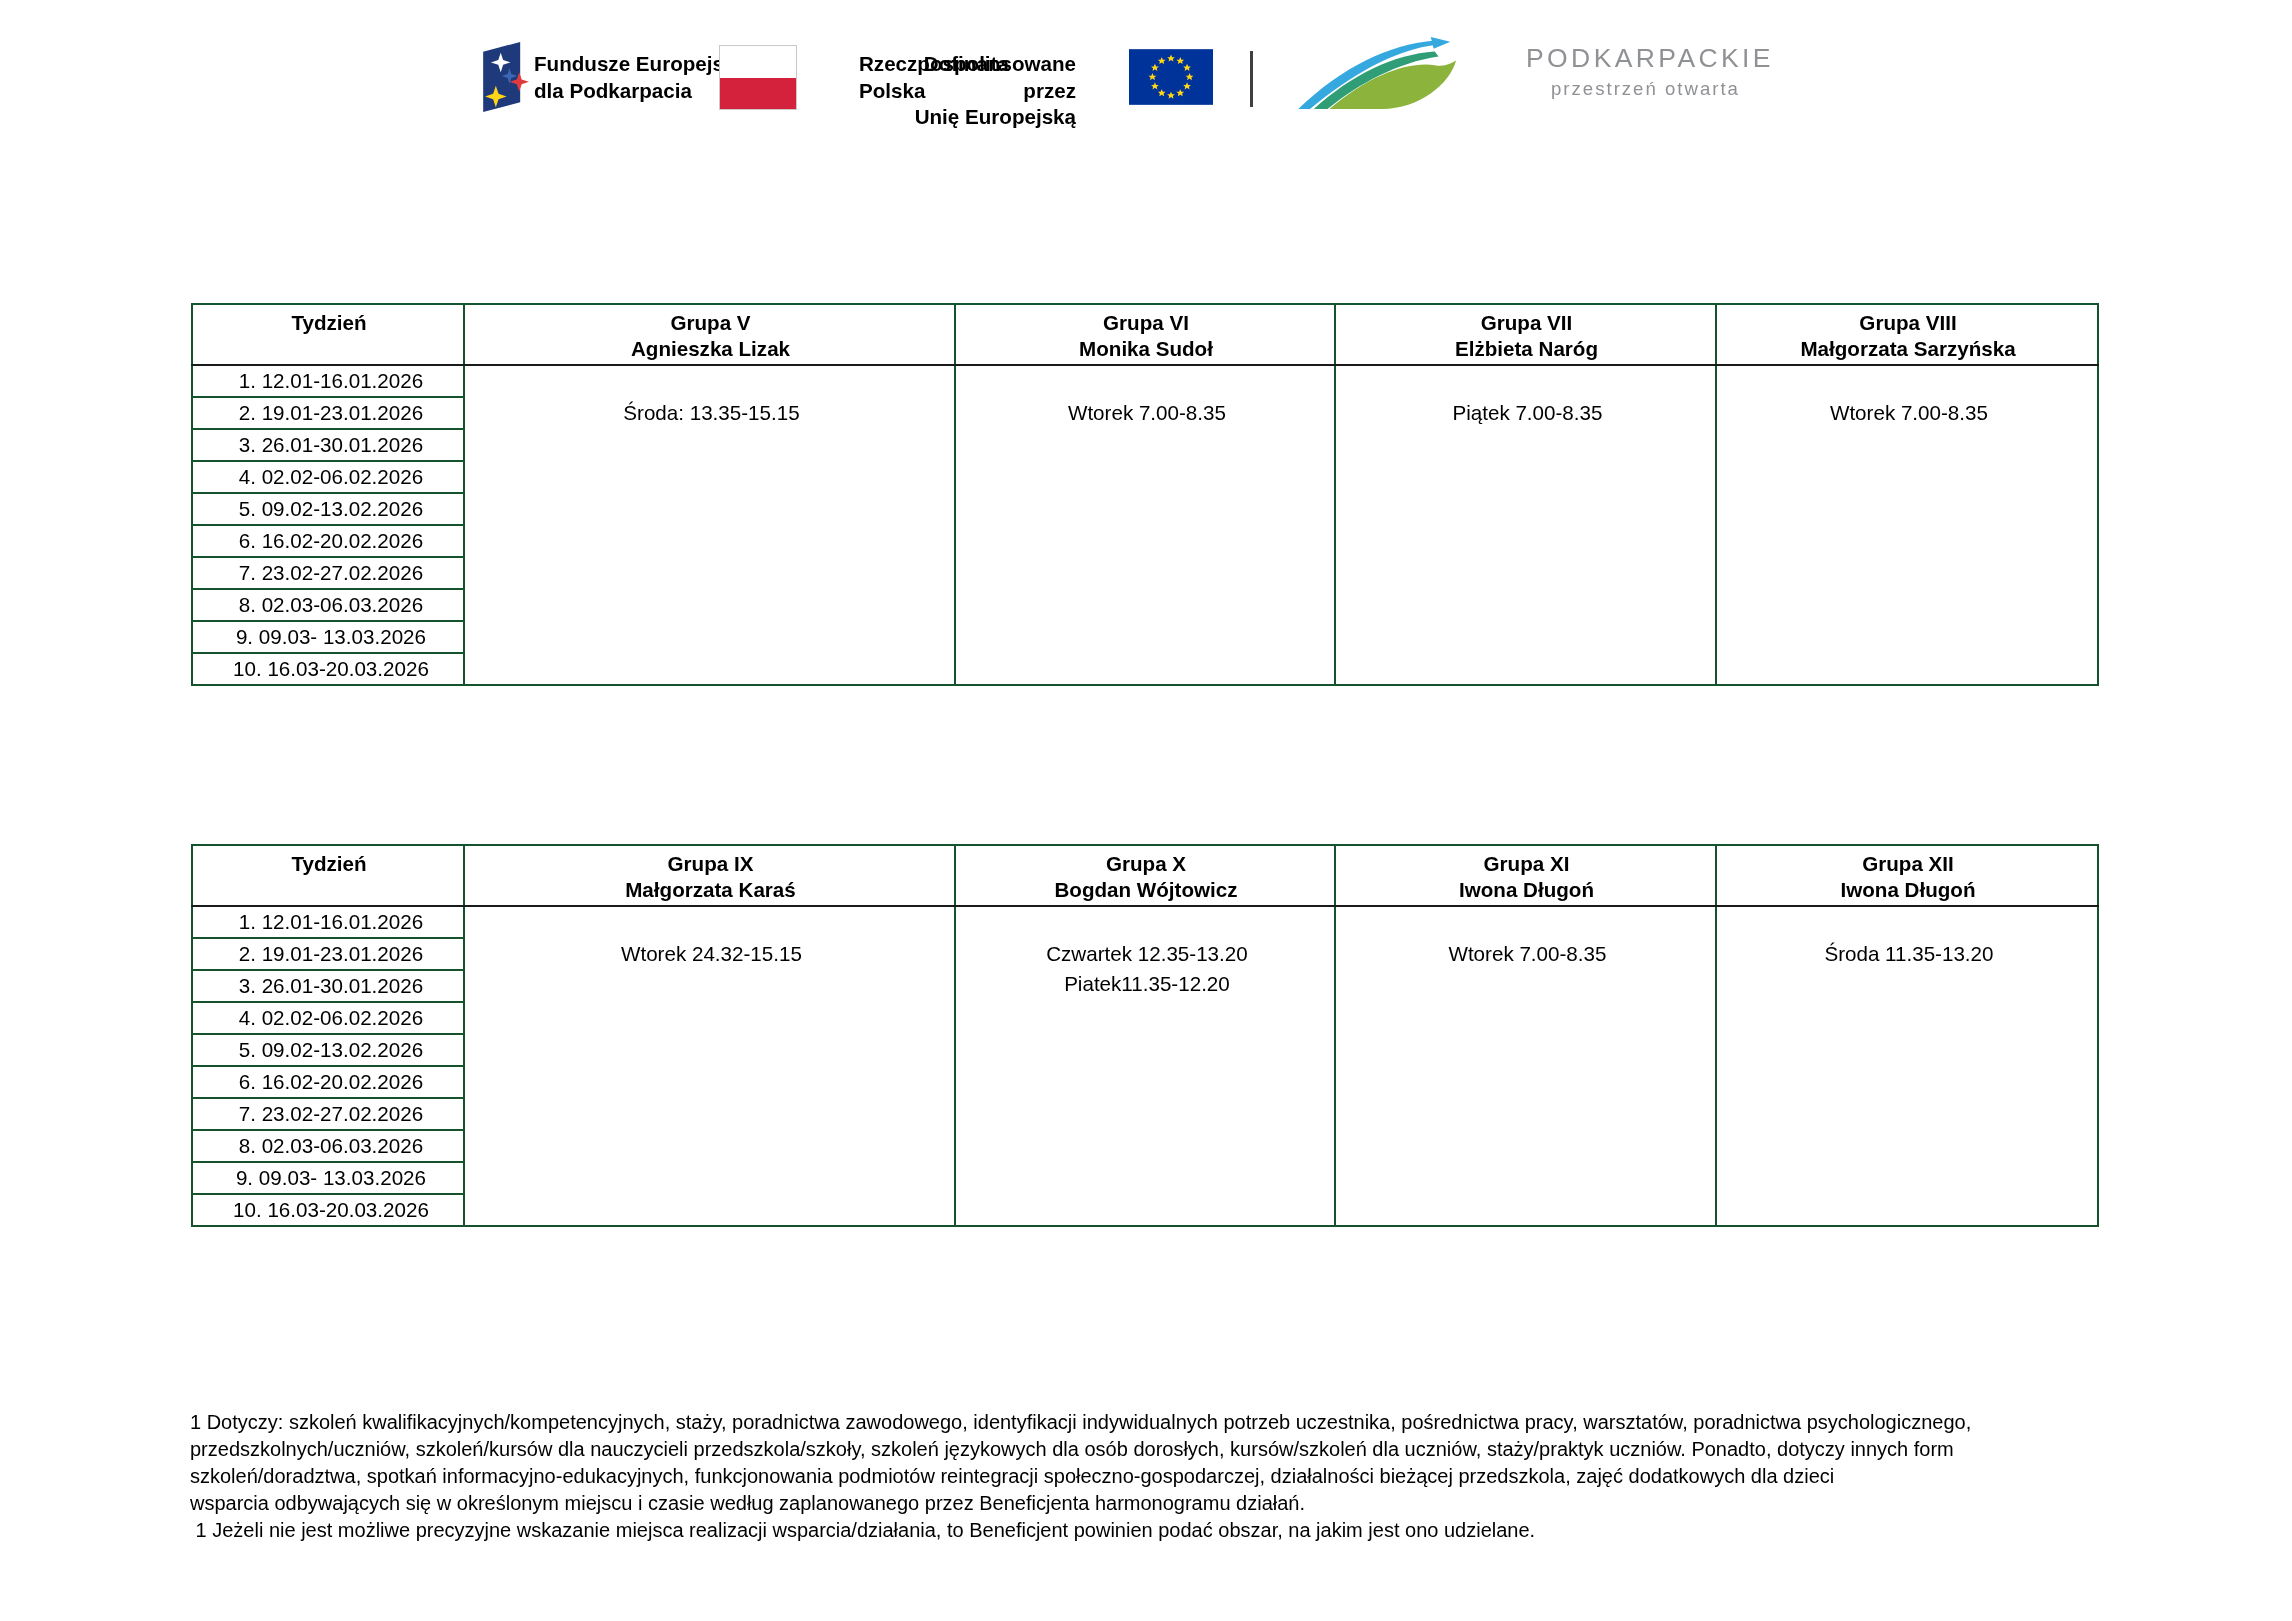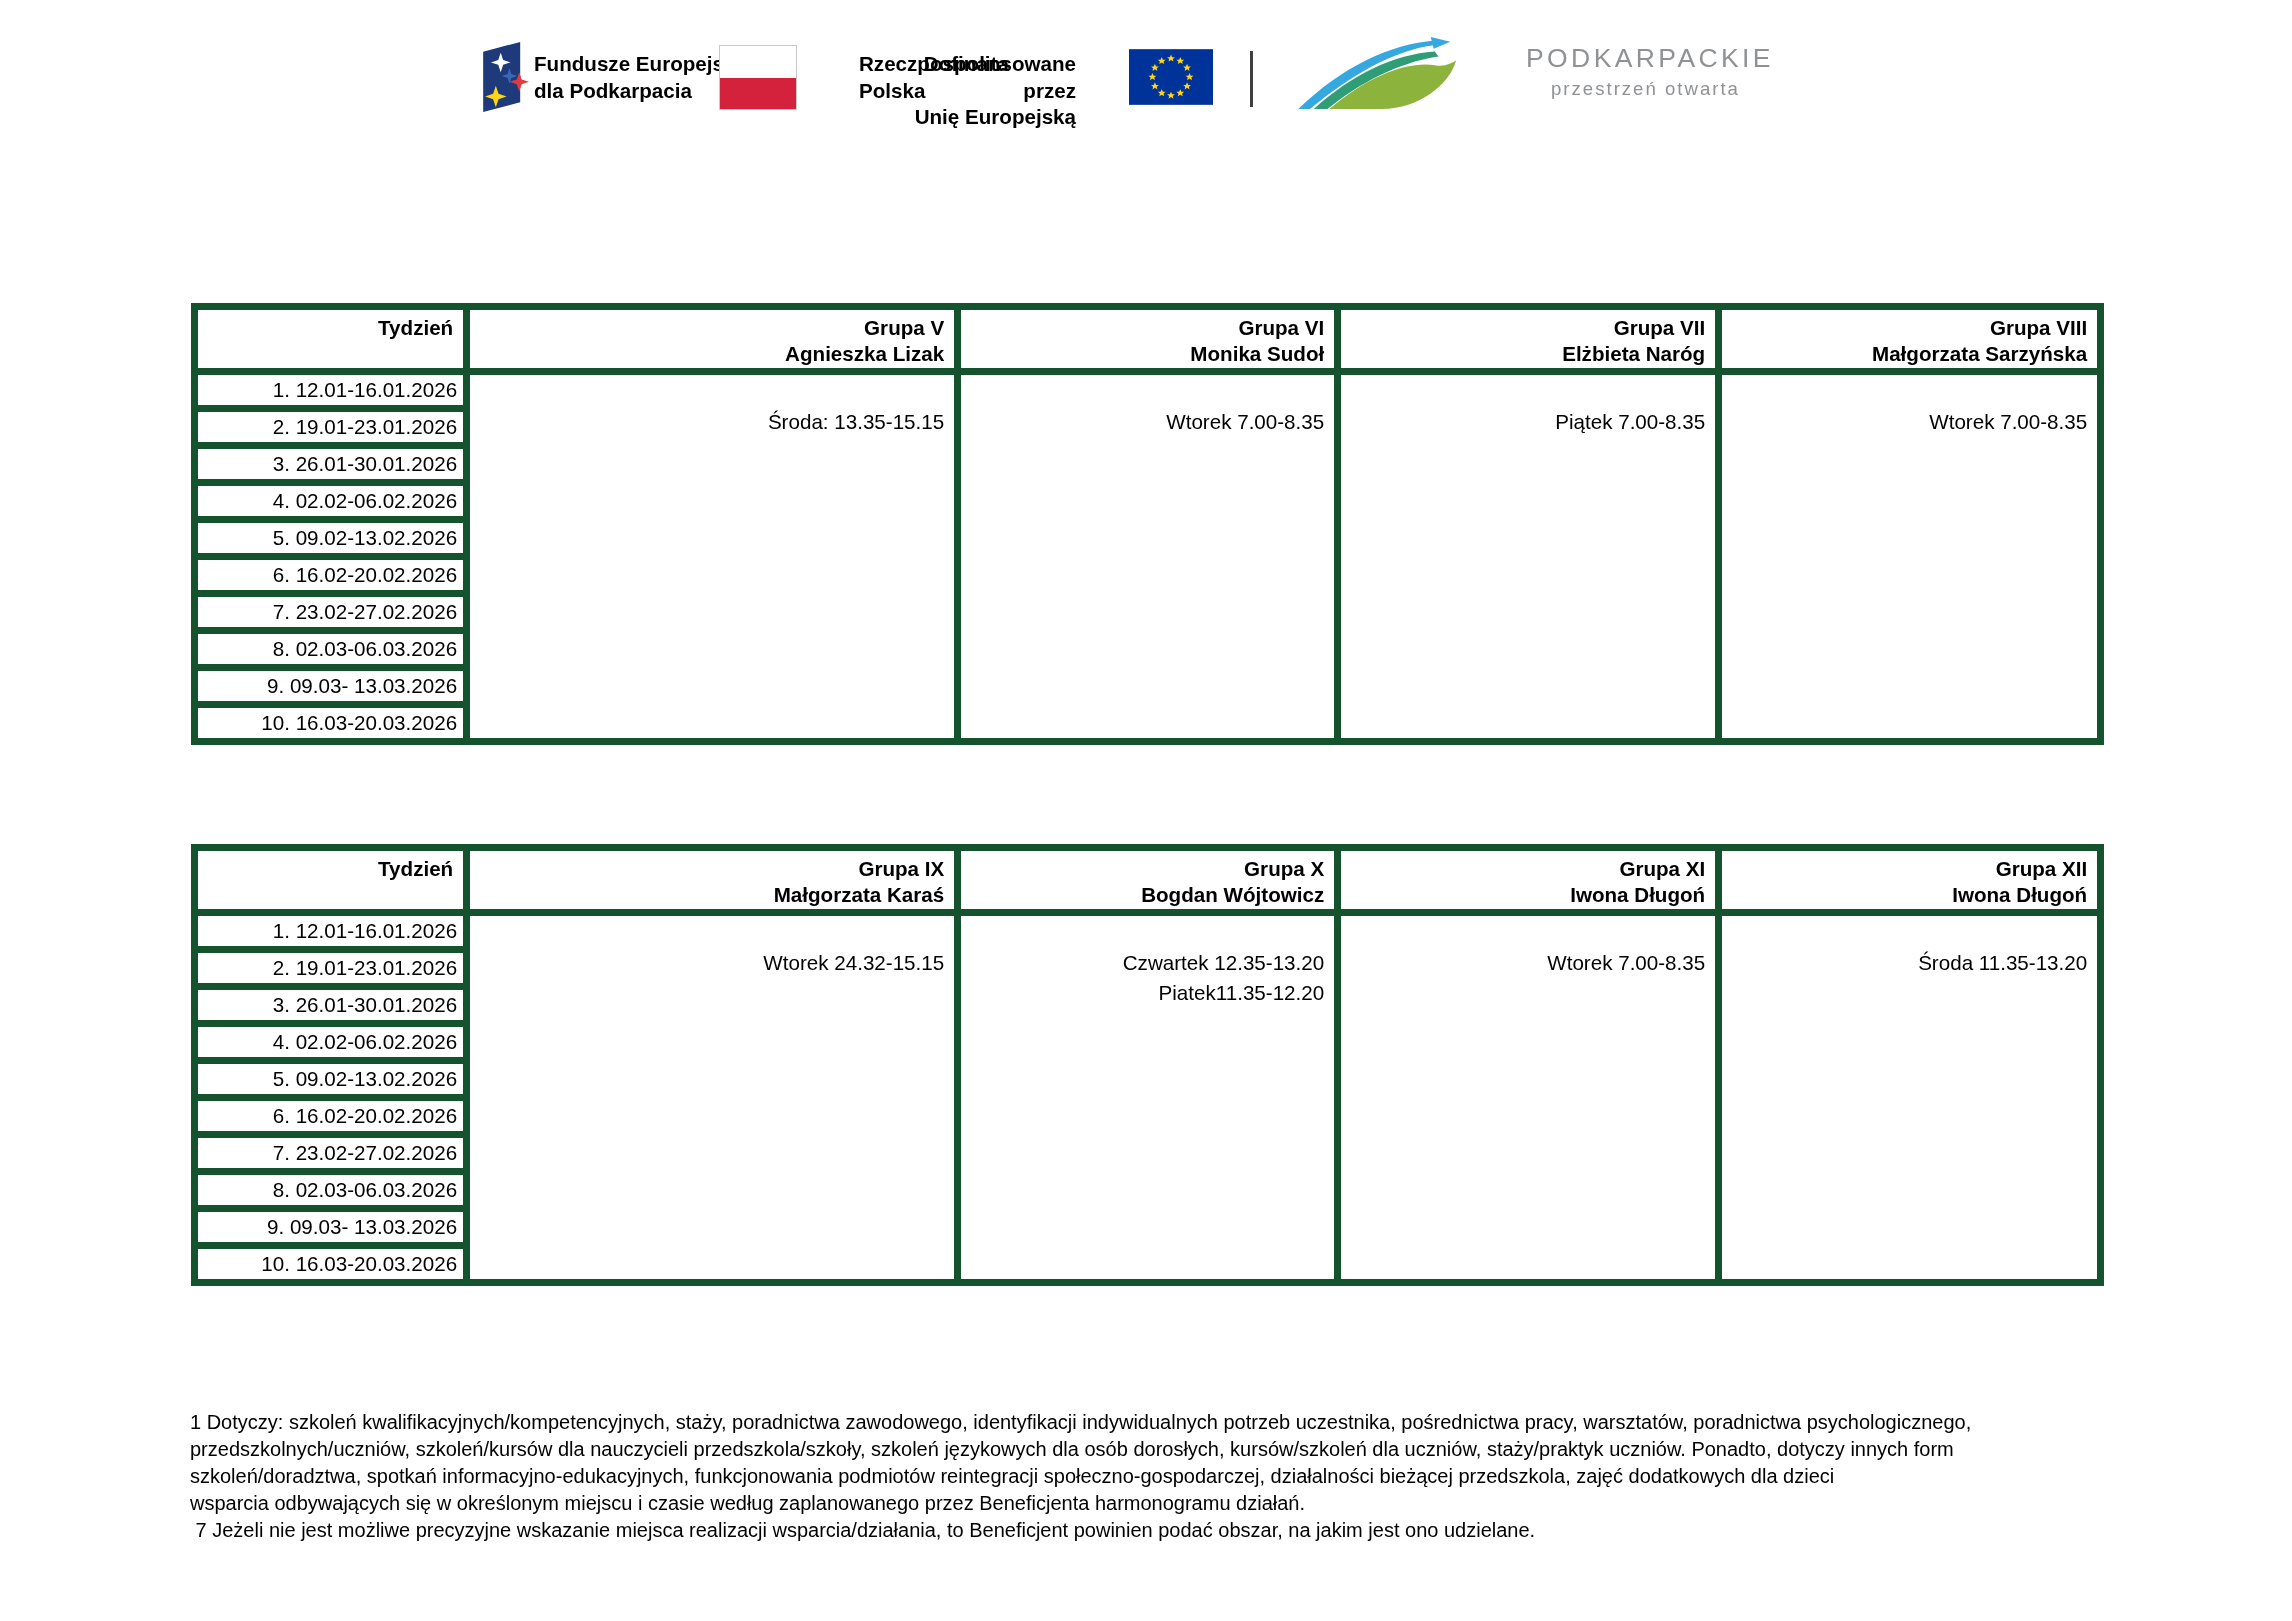--- a/index.html
+++ b/index.html
@@ -35,24 +35,24 @@
     font-size:20.6px;
   }
   table.t1{top:303px;}
   table.t2{top:844px;}
   table.sched col.c0{width:272px;}
   table.sched col.c1{width:491px;}
   table.sched col.c2{width:380px;}
   table.sched col.c3{width:381px;}
   table.sched col.c4{width:382px;}
   table.sched th, table.sched td{
-    border:7px solid #14532d;
+    border:2px solid #14532d;
     padding:0;
     vertical-align:top;
-    text-align:right;
+    text-align:center;
     font-weight:400;
   }
   table.sched thead th{
     height:61px;
     font-weight:700;
     padding:4.9px 9.8px 0 11.8px;
     line-height:26.5px;
     border-bottom:2.9px solid #1a1a1a;
     box-sizing:border-box;
   }
@@ -299,17 +299,17 @@
           <td class="wk">10. 16.03-20.03.2026</td>
         </tr>
     </tbody>
   </table>
 
   <div class="footnotes">
     <div class="fn-line">1 Dotyczy: szkoleń kwalifikacyjnych/kompetencyjnych, staży, poradnictwa zawodowego, identyfikacji indywidualnych potrzeb uczestnika, pośrednictwa pracy, warsztatów, poradnictwa psychologicznego,</div>
     <div class="fn-line">przedszkolnych/uczniów, szkoleń/kursów dla nauczycieli przedszkola/szkoły, szkoleń językowych dla osób dorosłych, kursów/szkoleń dla uczniów, staży/praktyk uczniów. Ponadto, dotyczy innych form</div>
     <div class="fn-line">szkoleń/doradztwa, spotkań informacyjno-edukacyjnych, funkcjonowania podmiotów reintegracji społeczno-gospodarczej, działalności bieżącej przedszkola, zajęć dodatkowych dla dzieci</div>
     <div class="fn-line">wsparcia odbywających się w określonym miejscu i czasie według zaplanowanego przez Beneficjenta harmonogramu działań.</div>
-    <div class="fn-line"> 7 Jeżeli nie jest możliwe precyzyjne wskazanie miejsca realizacji wsparcia/działania, to Beneficjent powinien podać obszar, na jakim jest ono udzielane.</div>
+    <div class="fn-line"> 1 Jeżeli nie jest możliwe precyzyjne wskazanie miejsca realizacji wsparcia/działania, to Beneficjent powinien podać obszar, na jakim jest ono udzielane.</div>
   </div>
 
 </div>
 
 
 </body></html>

